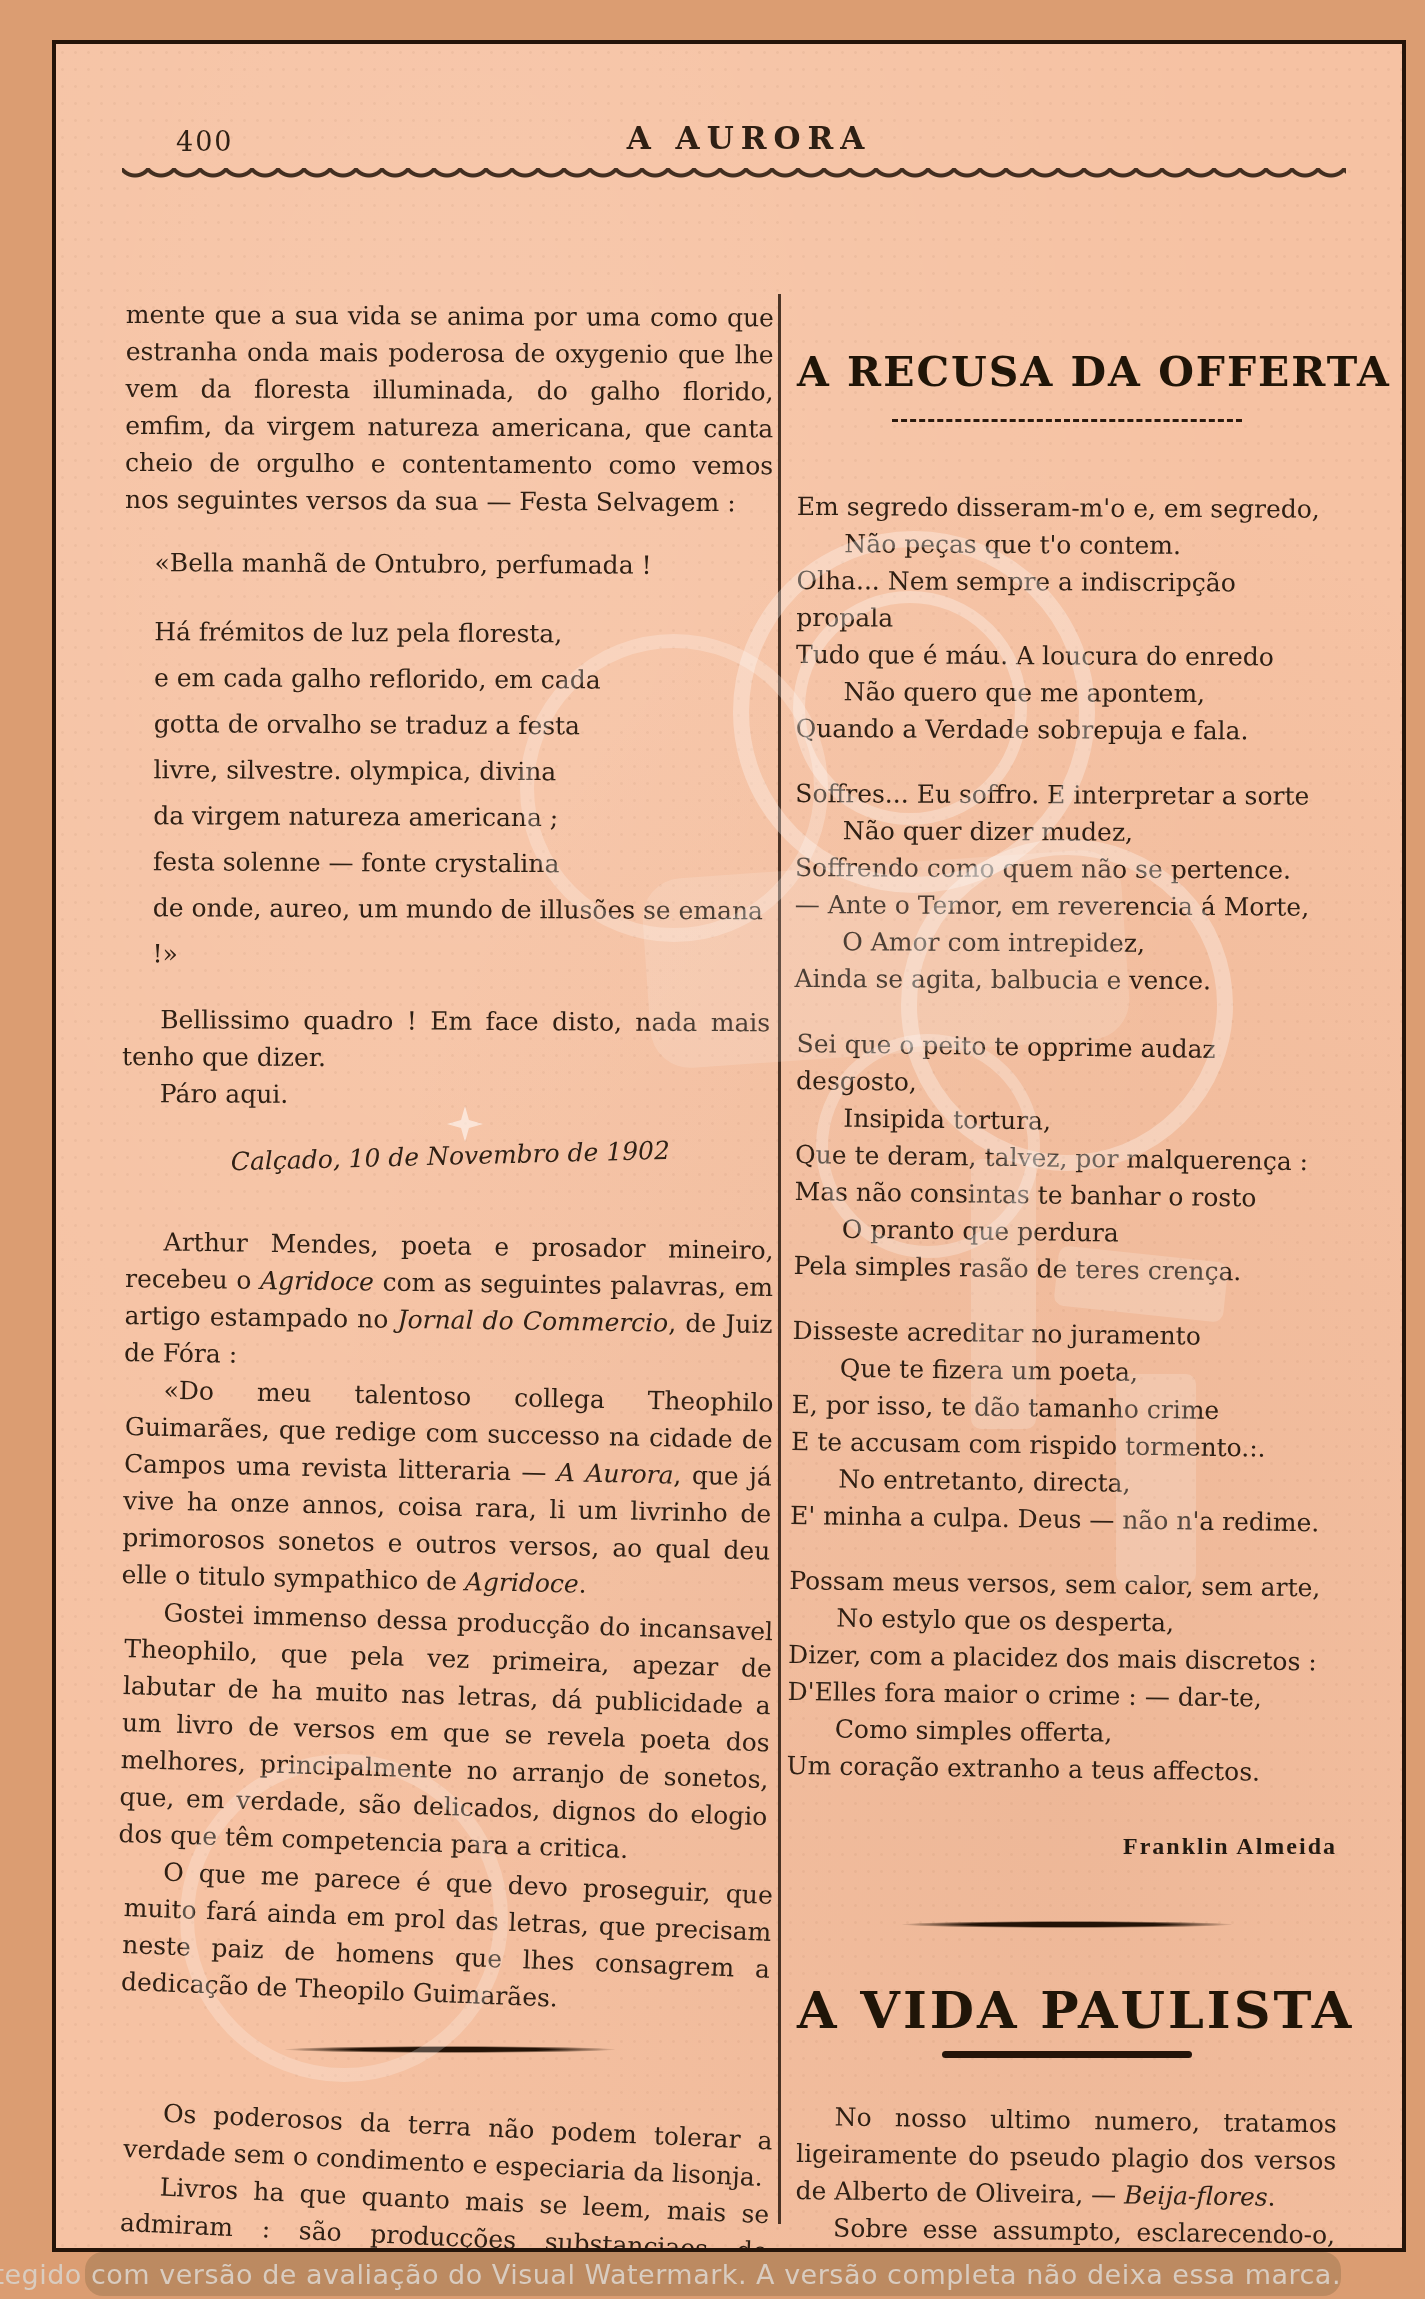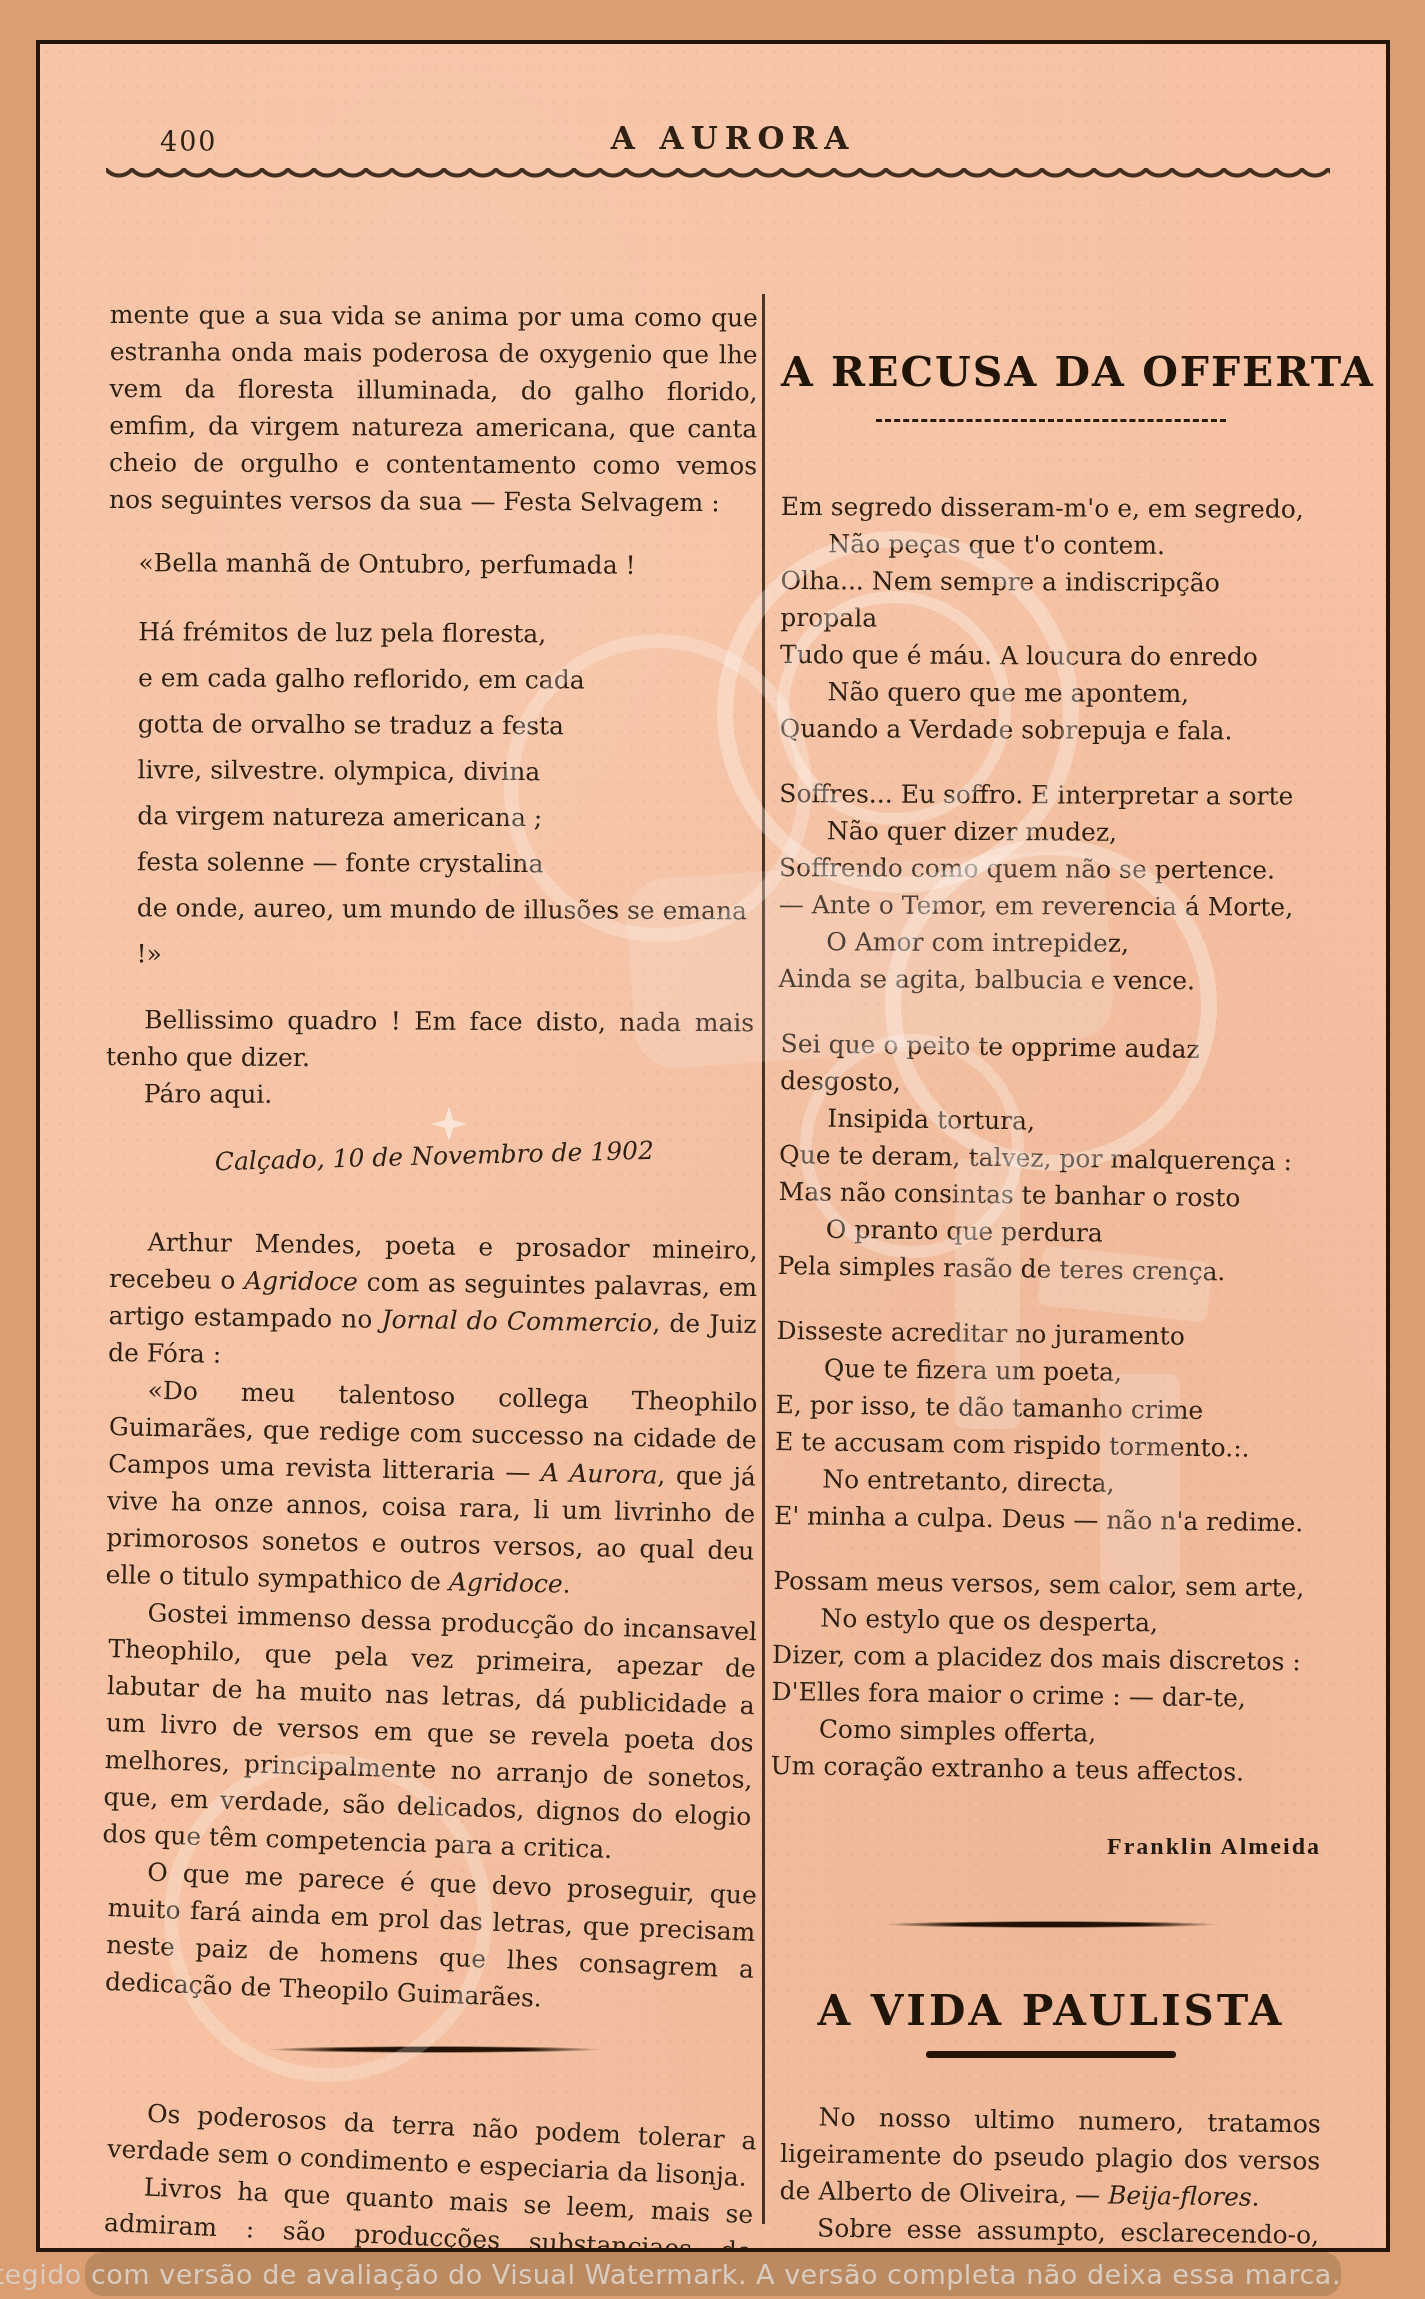--- a/index.html
+++ b/index.html
@@ -4,21 +4,21 @@
 <style>
   html,body{margin:0;padding:0;}
   body{
     width:1425px;height:2299px;position:relative;overflow:hidden;
     background:#db9d72;
     font-family:"DejaVu Serif","Liberation Serif",serif;
     color:#2f2014;
   }
   
   .page{
-    position:absolute;left:36px;top:40px;width:1346px;height:2204px;
+    position:absolute;left:52px;top:40px;width:1346px;height:2204px;
     background:
       radial-gradient(ellipse at 30% 20%, rgba(255,255,255,.10), rgba(0,0,0,0) 60%),
       radial-gradient(ellipse at 75% 80%, rgba(140,60,20,.08), rgba(0,0,0,0) 55%),
       #f6c2a3;
     border:4px solid #241409;
     overflow:hidden;
   }
   .speckle{position:absolute;inset:0;pointer-events:none;
     background-image:radial-gradient(rgba(90,40,10,.05) 1px, transparent 1.5px);
     background-size:13px 17px;}
@@ -52,21 +52,21 @@
     font-family:"DejaVu Sans","Liberation Sans",sans-serif;font-weight:bold;
     font-size:31px;letter-spacing:3px;color:#241a10;}
   .lcol .body2{margin-top:40px;}
   
   .orn-dash{height:7px;width:330px;margin:46px auto 0 auto;border-radius:50%;
     background:radial-gradient(ellipse at center,#231307 0%,#231307 42%,rgba(35,19,7,0) 72%);}
   .orn-dash.right{margin-top:56px;}
   
   .rtitle{margin-top:58px;text-align:center;font-weight:bold;font-size:41px;
     letter-spacing:2px;white-space:nowrap;color:#201508;}
-  .rtitle2{margin-top:64px;text-align:center;font-weight:bold;font-size:42px;
+  .rtitle2{margin-top:64px;text-align:center;font-weight:bold;font-size:51px;
     letter-spacing:3px;white-space:nowrap;color:#201508;}
   .dashes{width:350px;margin:28px auto 0 auto;border-top:3px dashed #2b1a0e;}
   .thickrule{width:250px;height:7px;margin:22px auto 0 auto;background:#241409;border-radius:4px;}
   .stanza{margin-top:28px;}
   .stanza.first{margin-top:66px;}
   .sig-franklin{margin-top:44px;text-align:right;padding-left:130px;
     font-family:Liberation Serif, serif;font-weight:bold;
     font-size:24px;letter-spacing:2px;color:#241a10;}
   .rcol .body1{margin-top:40px;}
   

